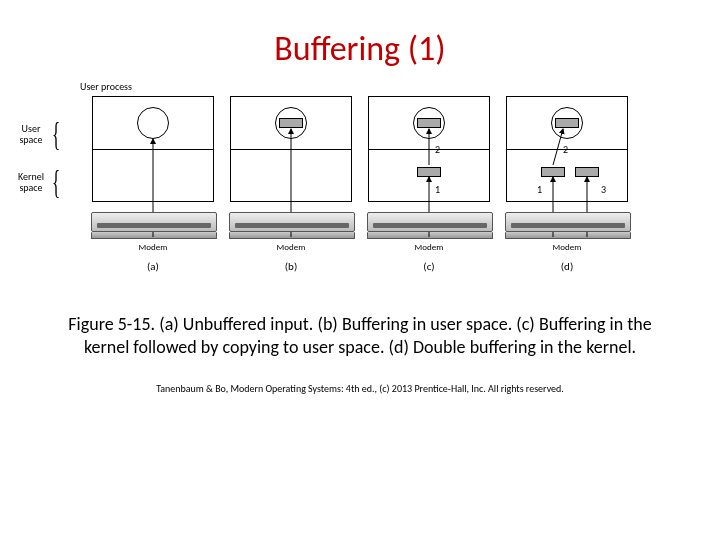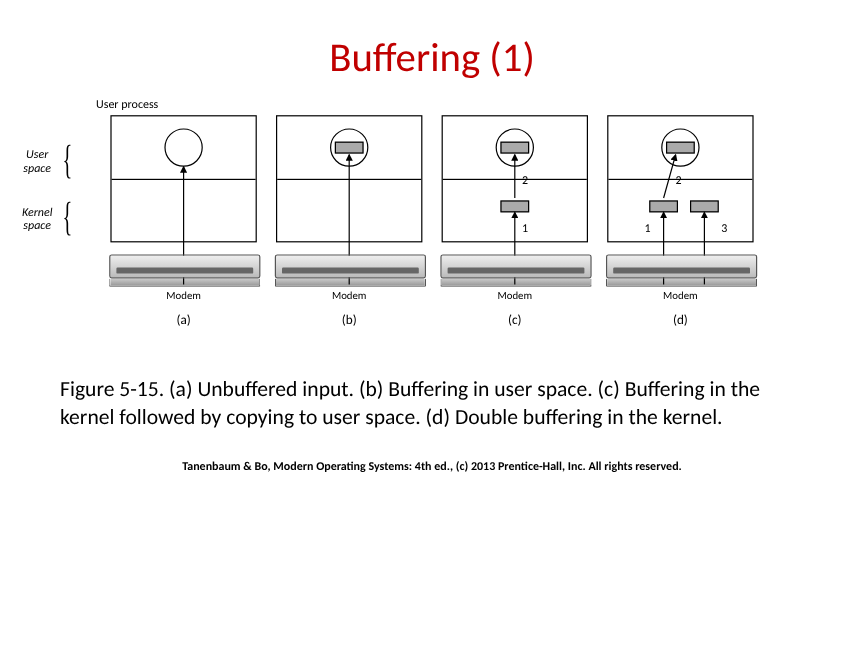--- a/index.html
+++ b/index.html
@@ -40,21 +40,20 @@
     font-size: 34px;
     line-height: 0.8;
     vertical-align: middle;
     font-family: serif;
     transform: scaleX(0.5);
   }
   .side-labels .lbl {
     display: inline-block;
     width: 34px;
     vertical-align: middle;
-    font-style: italic;
   }
   .side-row { height: 48px; display:flex; align-items:center; }
   .top-label {
     position: absolute;
     top: -16px;
     left: 80px;
     font-size: 10px;
     color: #000;
   }
   .panel {
@@ -136,31 +135,31 @@
     position: absolute;
     font-size: 10px;
     color: #000;
   }
   svg.arrow {
     position: absolute;
     overflow: visible;
     pointer-events: none;
   }
   .caption {
+    text-align: center;
     font-size: 18px;
     color: #000;
     margin: 40px 50px 0;
     line-height: 1.25;
   }
   .credit {
     text-align: center;
     font-size: 10px;
     color: #000;
     margin-top: 24px;
-    font-weight: bold;
   }
 </style>
 </head>
 <body>
 
 <div class="title">Buffering (1)</div>
 
 <div class="figure-area">
   <div class="top-label">User process</div>
 

